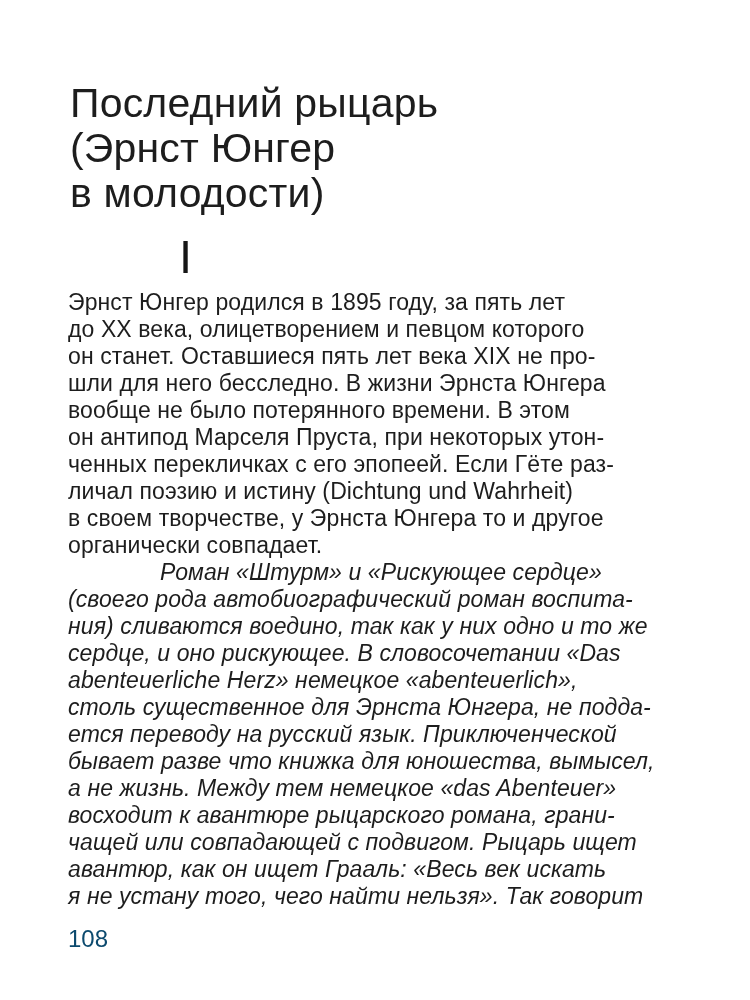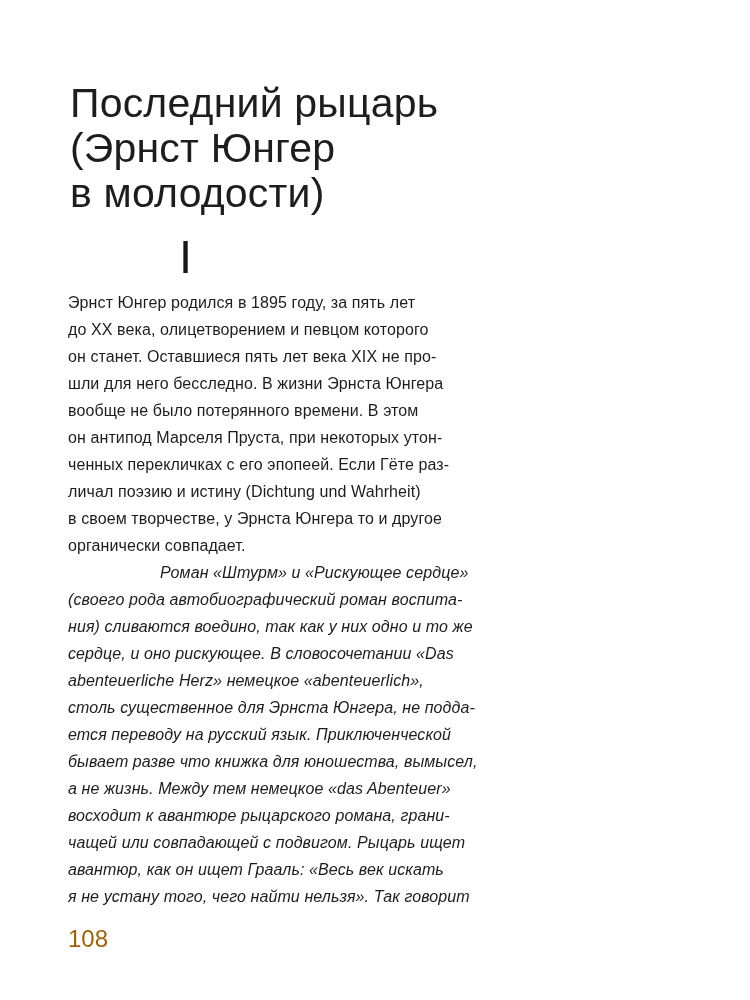--- a/index.html
+++ b/index.html
@@ -35,40 +35,40 @@
     font-size: 47px;
     line-height: 54px;
     font-weight: 400;
     color: #161616;
   }
   .body-text {
     position: absolute;
     left: 68px;
     top: 289px;
     width: 670px;
-    font-size: 16px;
+    font-size: 23px;
     line-height: 27px;
     letter-spacing: 0.1px;
     color: #1d1d1d;
   }
   .body-text p {
     margin: 0;
     white-space: nowrap;
   }
   .body-text p.indented {
     text-indent: 92px;
     font-style: italic;
   }
   .page-number {
     position: absolute;
     left: 68px;
     top: 925px;
     font-size: 24px;
     line-height: 27px;
-    color: #a16207;
+    color: #0c4a6e;
   }
 </style>
 </head>
 <body>
 
 <div class="page">
 
   <h1 class="chapter-title">Последний рыцарь<br>(Эрнст Юнгер<br>в молодости)</h1>
 
   <div class="section-numeral">I</div>

